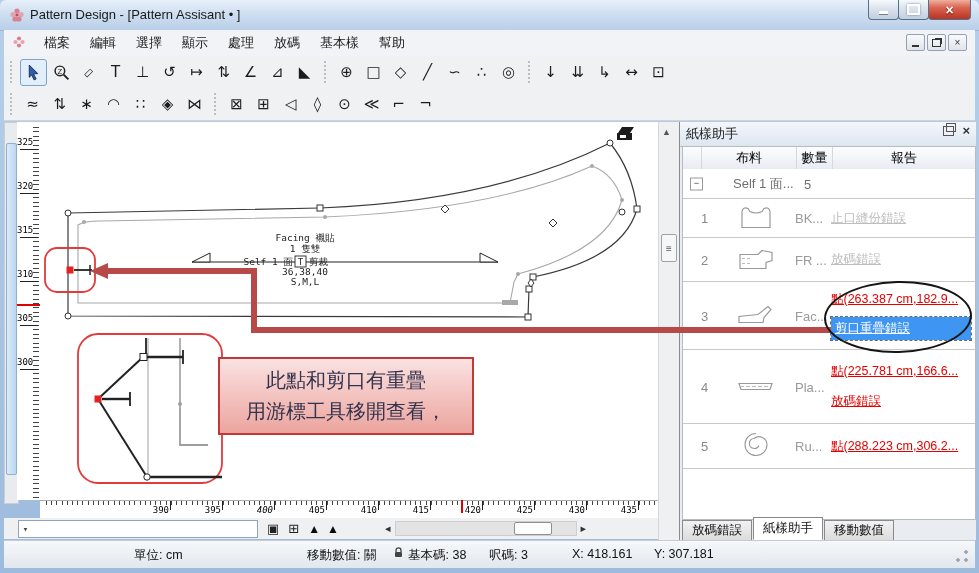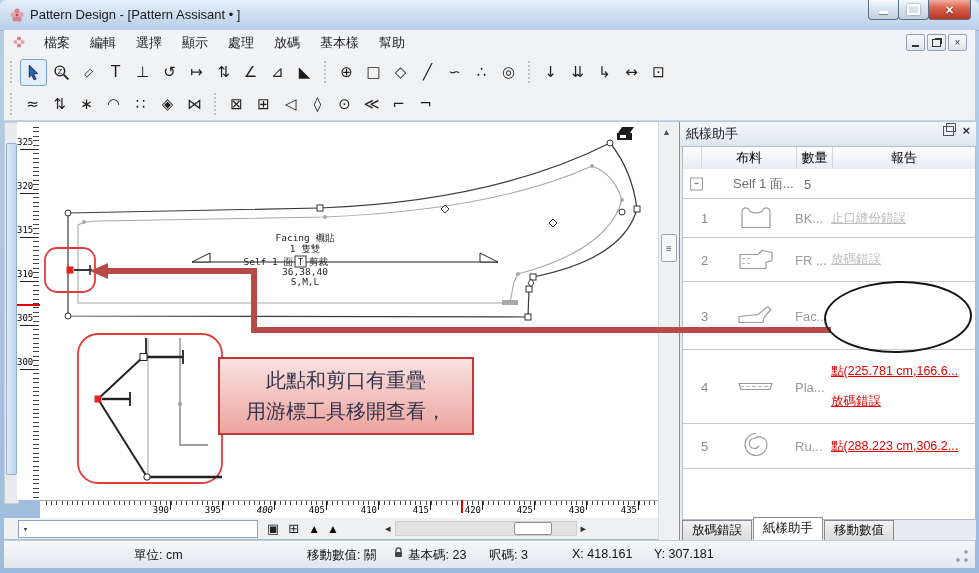--- a/index.html
+++ b/index.html
@@ -712,20 +712,24 @@
           <div class="preports">
             <span class="rep rep-disabled">放碼錯誤</span>
           </div>
         </div>
         <div class="prow" style="height: 67px;">
           <span class="pnum">3</span>
           <span class="pthumb"><svg width="44" height="26" viewBox="0 0 40 26">
               <path d="M3,21 V15 L22,13 L32,5 L35,8 L28,16 L27,21 Z" fill="none" stroke="#999" stroke-width="1.2"></path>
             </svg></span>
           <span class="pfab">Fac...</span>
+          <div class="preports">
+            <span class="rep rep-error">點(263.387 cm,182.9...</span>
+            <span class="rep rep-selected">剪口重疊錯誤</span>
+          </div>
         </div>
         <div class="prow" style="height: 73px;">
           <span class="pnum">4</span>
           <span class="pthumb"><svg width="44" height="24" viewBox="0 0 40 24">
               <path d="M3,10 H36 L34,16 H5 Z" fill="none" stroke="#999" stroke-width="1.2"></path>
               <line x1="4" y1="13" x2="35" y2="13" stroke="#bbb" stroke-dasharray="4,2"></line>
             </svg></span>
           <span class="pfab">Pla...</span>
           <div class="preports">
             <span class="rep rep-error">點(225.781 cm,166.6...</span>
@@ -763,18 +767,18 @@
 
 <div class="abs" id="statusbar">
   <span class="st" style="left:130px">單位: cm</span>
   <span class="st" style="left:303px">移動數值: 關</span>
   <span class="st" style="left:390px">
     <svg width="9" height="11" viewBox="0 0 9 11">
         <path d="M2,5 V3.4 a2.5,2.6 0 0 1 5,0 V5" fill="none" stroke="#444" stroke-width="1.3"></path>
         <rect x="1" y="5" width="7" height="5" fill="#444" rx="1"></rect>
       </svg>
   </span>
-  <span class="st" style="left:404px">基本碼: 23</span>
+  <span class="st" style="left:404px">基本碼: 38</span>
   <span class="st" style="left:485px">呎碼: 3</span>
   <span class="st" style="left:568px">X: 418.161</span>
   <span class="st" style="left:650px">Y: 307.181</span>
   <span id="grip"></span>
 </div>
 
 </body></html>

